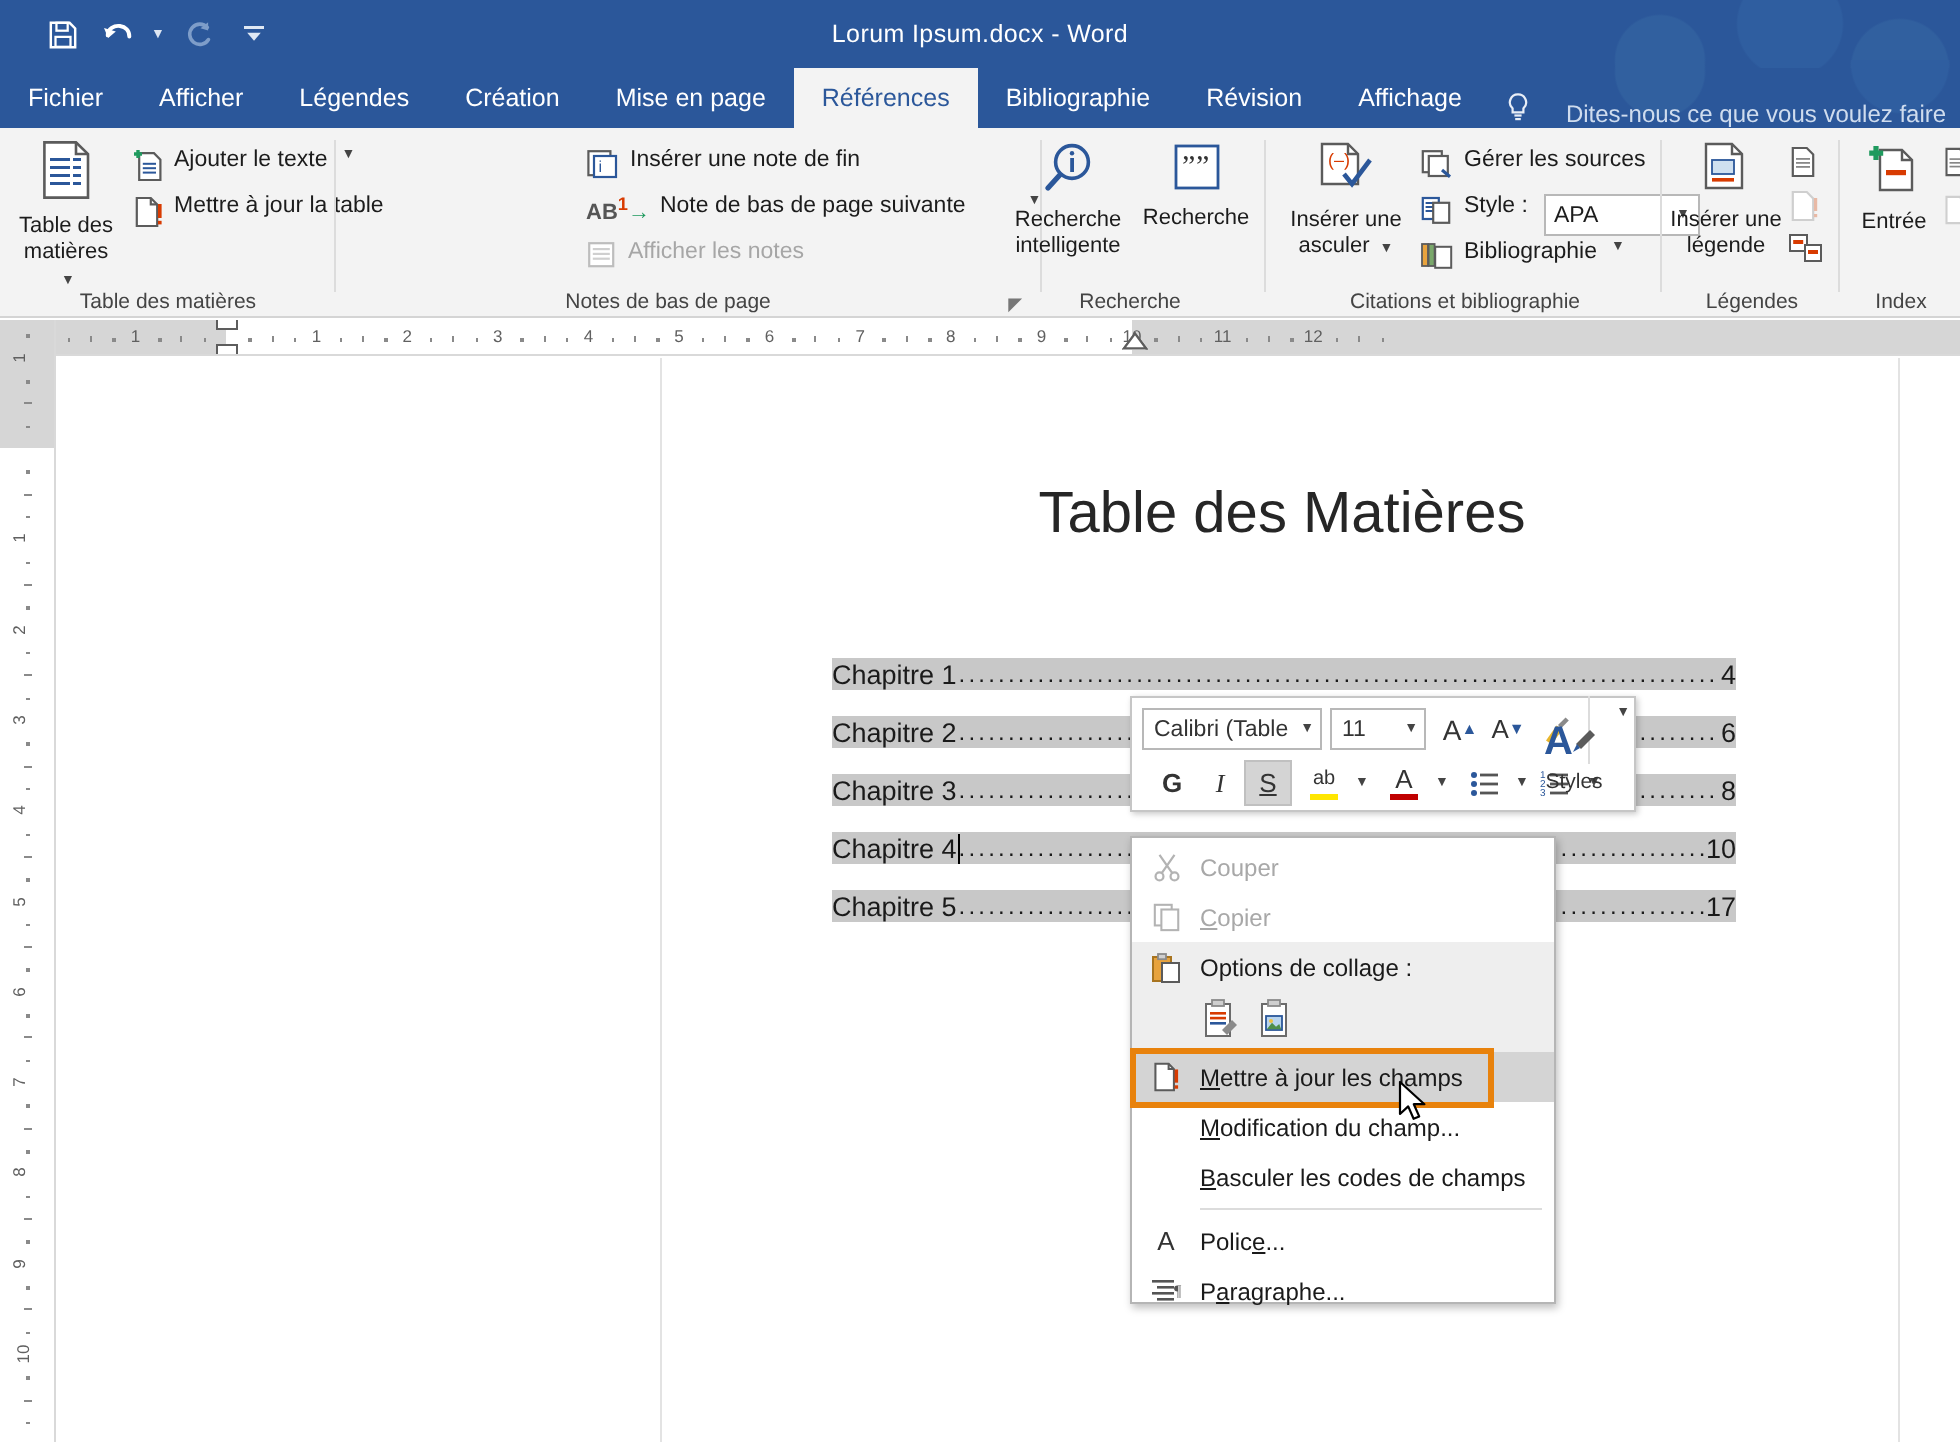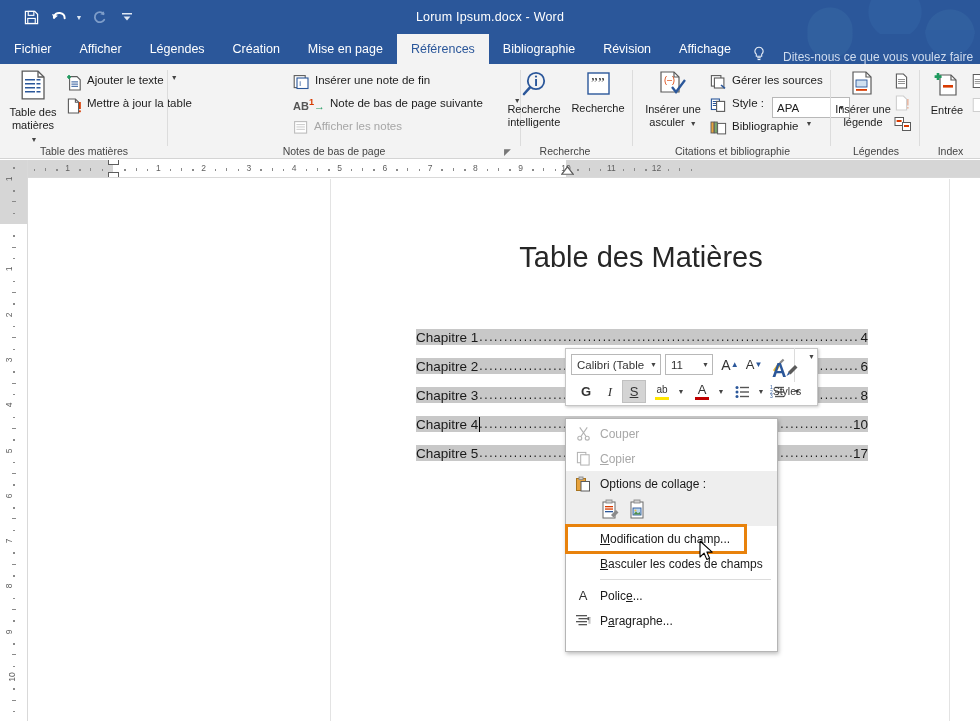--- a/index.html
+++ b/index.html
@@ -832,20 +832,31 @@
       <svg width="20" height="22" viewBox="0 0 20 22">
         <rect x="3" y="3" width="12" height="16" fill="#fff" stroke="#6b6b6b" stroke-width="1"></rect>
         <rect x="6" y="1" width="6" height="3" fill="#cfcfcf" stroke="#8a8a8a" stroke-width=".9"></rect>
         <rect x="5" y="9" width="8" height="7" fill="#b9d5ee" stroke="#2b579a" stroke-width=".9"></rect>
         <circle cx="7.5" cy="11.5" r="1" fill="#f0c040"></circle>
         <path d="M5.4 15.6 L8 12.4 L10 14.4 L11.6 13 L12.6 15.6 Z" fill="#4f8f4a"></path>
       </svg>
     </span>
   </div>
 
+  <div class="ctx-item hl">
+    <span class="cicon">
+      <svg width="16" height="17" viewBox="0 0 16 18">
+        <path d="M2.4 2 H9.4 L12.2 4.8 V16 H2.4 Z" fill="#fff" stroke="#5b5b5b" stroke-width="1.1"></path>
+        <path d="M9.4 2 V4.8 H12.2" fill="none" stroke="#5b5b5b" stroke-width="1.1"></path>
+        <rect x="12.6" y="5" width="1.8" height="7" fill="#d83b01"></rect>
+        <rect x="12.6" y="13.4" width="1.8" height="1.8" fill="#d83b01"></rect>
+      </svg>
+    </span>
+    <span><u>M</u>ettre à jour les champs</span>
+  </div>
 
   <div class="ctx-item">
     <span class="cicon"></span>
     <span><u>M</u>odification du champ...</span>
   </div>
 
   <div class="ctx-item">
     <span class="cicon"></span>
     <span><u>B</u>asculer les codes de champs</span>
   </div>

